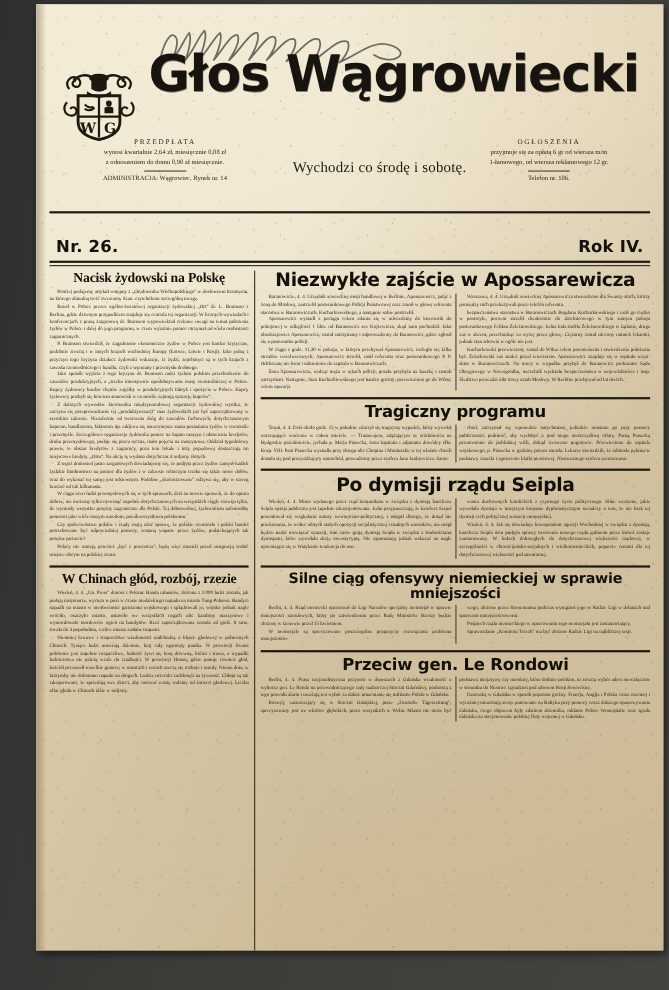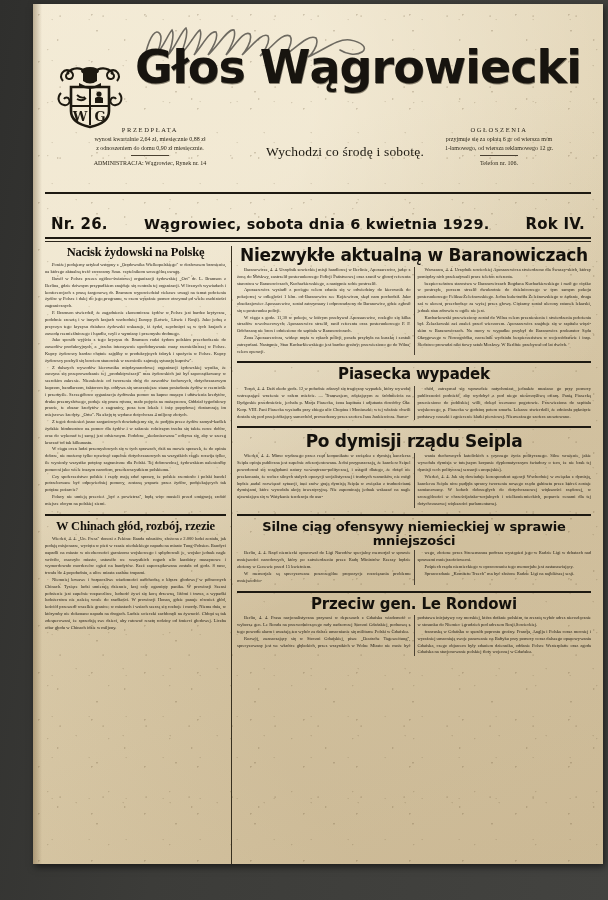--- a/index.html
+++ b/index.html
@@ -171,21 +171,20 @@
             <p>1-łamowego, od wiersza reklamowego 12 gr.</p>
             <div class="rule-s"></div>
             <p class="phone">Telefon nr. 106.</p>
           </div>
         </div>
       </div>
 
       <div class="rule-thick"></div>
       <div class="issuebar">
         <span>Nr. 26.</span>
-        <span class="mid">Wągrowiec, sobota dnia 6 kwietnia 1929.</span>
         <span>Rok IV.</span>
       </div>
       <div class="rule-thick"></div>
       <div class="rule-thin" style="margin-top:1.5px"></div>
 
       <div class="content">
 
         <div class="colL">
 
           <div class="blk">
@@ -212,36 +211,36 @@
               <p class="bt">Niemniej krwawe i rozpaczliwe wiadomości nadchodzą o klęsce głodowej w północnych Chinach. Tysiące ludzi umierają dziennie, kraj cały ogarnięty panika. W prowincji Szensi położenie jest zupełnie rozpaczliwe, ludność żywi się korą drzewną, liśćmi i trawa, a wypadki ludożerstwa nie należą wcale do rzadkości. W prowincji Honan, gdzie panuje również głód, kościół przeszedł wszelkie granice; w miastach i wsiach szerzą się rozboje i mordy. Niema dnia, w którymby nie dokonano napadu na drogach. Ludzie ucieczki zachłonęli na żywność. Chłopi są tak zdesperowani, że sprzedają swe dzieci, aby ratować resztę rodziny od śmierci głodowej. Liczba ofiar głodu w Chinach idzie w miljony.</p>
             </div>
           </div>
         </div>
 
         <div class="vsep"></div>
 
         <div class="colR">
 
           <div class="blk">
-            <h2 class="hl-sans h-big">Niezwykłe aktualną w Baranowiczach</h2>
+            <h2 class="hl-sans h-big">Niezwykłe zajście w Apossarewicza</h2>
             <div class="twocol">
               <p class="bt">Baranowicze, 4. 4. Urzędnik sowieckiej misji handlowej w Berlinie, Apossarewicz, jadąc z żoną do Moskwy, zastrzelił posterunkowego Policji Państwowej oraz zranił w głowę referenta starostwa w Baranowiczach, Kucharkiewskiego, a następnie sobie postrzelił.</p>
               <p class="bt">Apossarewicz wysiadł z pociągu celem zdania się w odwiedziny do kierownik do pokojowej w odleglości 1 klm. od Baranowicz see Kojżewicza, skąd nam pochodził. Jako obsokrajowiec Apossarewicz, został zatrzymany i odprowadzony do Baranowicz, gdzie zgłosił się u posterunku policji.</p>
               <p class="bt">W ciągu z godz. 11,30 w pokoju, w którym przebywał Apossarewicz, rozległo się kilka strzałów rewolwerowych; Apossarewicz strzelił, ranił referenta oraz posterunkowego P. P. Odchrzanę nie bron i odniesiono do szpitala w Baranowiczach.</p>
               <p class="bt">Żona Apossarewicza, widząc męża w rękach policji, poszła przybyła na kuszkę i zostali zatrzymani. Następnie, Stan Kucharkiewskiego jest bardzo groźny; przewieziono go do Wilna, celem operacji.</p>
               <p class="bt">Warszawa, 4. 4. Urzędnik sowieckiej Apossarewicza stwierdzono dla Śwaszy-skich, którzy pomiędzy nich przekazywali prace telefon referenta.</p>
               <p class="bt">bezpieczeństwa starostwa w Baranowiczach Bogdana Kucharkiewskiego i raził go ciężko w postrzyłe, poczem strzelił dwukrotnie do dzielnicowego w tym samym pokoju posterunkowego Feliksa Żeleźnowskiego. Jedna kula trafiła Żeleźnowskiego w żądanie, druga zaś w akcent, przechodząc za wyżej przez głowę. Ciężarny został ulecony ratunek lekarski, jednak stan zdrowia w ogóle nie jest.</p>
               <p class="bt">Kucharkowski przewieziony został do Wilna celem przeniesienia i stwierdzenia położenia był. Żelazkowski zaś znaleź przed wieczorem. Apossarewicz znajduje się w szpitalu więzi-skim w Baranowiczach. Na mocy w wypadku przybył do Baranowicz prokurator Sądu Okręgowego w Nowogródku, naczelnik wydziału bezpieczeństwa w wojewódzstwie i insp. Śledztwo prowadzi nikt nowy sztab Moskwy. W Berlinie przebywał od lat dwóch.</p>
             </div>
           </div>
 
           <div class="sect-rule"></div>
 
           <div class="blk">
-            <h2 class="hl-sans h-mid">Piasecka wypadek</h2>
+            <h2 class="hl-sans h-mid">Tragiczny programu</h2>
             <div class="twocol">
               <p class="bt">Toruń, 4. 4. Dziś około godz. 12 w południe zdarzył się tragiczny wypadek, który wywołał wstrząsające wrażenie w całem mieście. — Tramwajem, zdążającym ze śródmieścia na Bydgoskie przedmieście, jechała p. Marja Piasecka, żona kapitana i adjutanta dowódcy Okr. Korp. VIII. Pani Piasecka wysiadła przy zbiegu ulic Chopina i Moniuszki; w tej właśnie chwili dostała się pod przejeżdżający samochód, prowadzony przez szofera Jana Jankiewicza. Samo-</p>
               <p class="bt">chód, zatrzymał się wprawdzie natychmiast, jednakże musiano go przy pomocy publiczności podnieść, aby wydobyć z pod niego nieszczęśliwą ofiarę. Panią Piasecką przeniesiono do pobliskiej willi, dokąd wezwano pogotowie. Przewieziona do szpitala wojskowego, p. Piasecka w godzinę potem zmarła. Lekarze stwierdzili, że odniosła pęknięcie podstawy czaszki i zgniecenie klatki piersiowej. Nieuważnego szofera aresztowano.</p>
             </div>
           </div>
 
           <div class="sect-rule"></div>
 
           <div class="blk">
             <h2 class="hl-sans h-big">Po dymisji rządu Seipla</h2>

